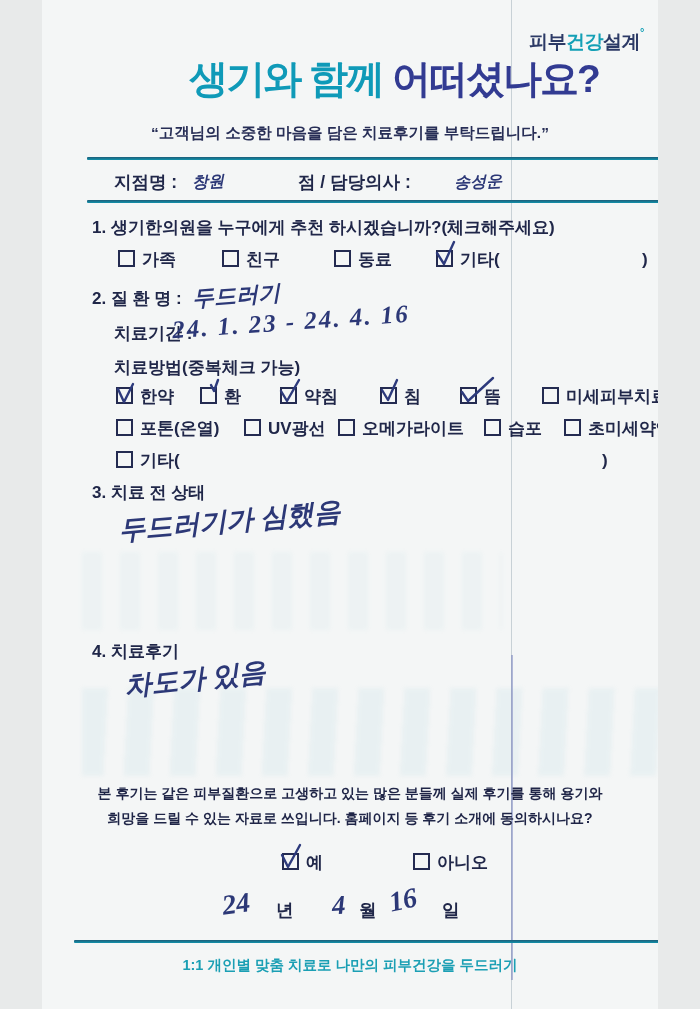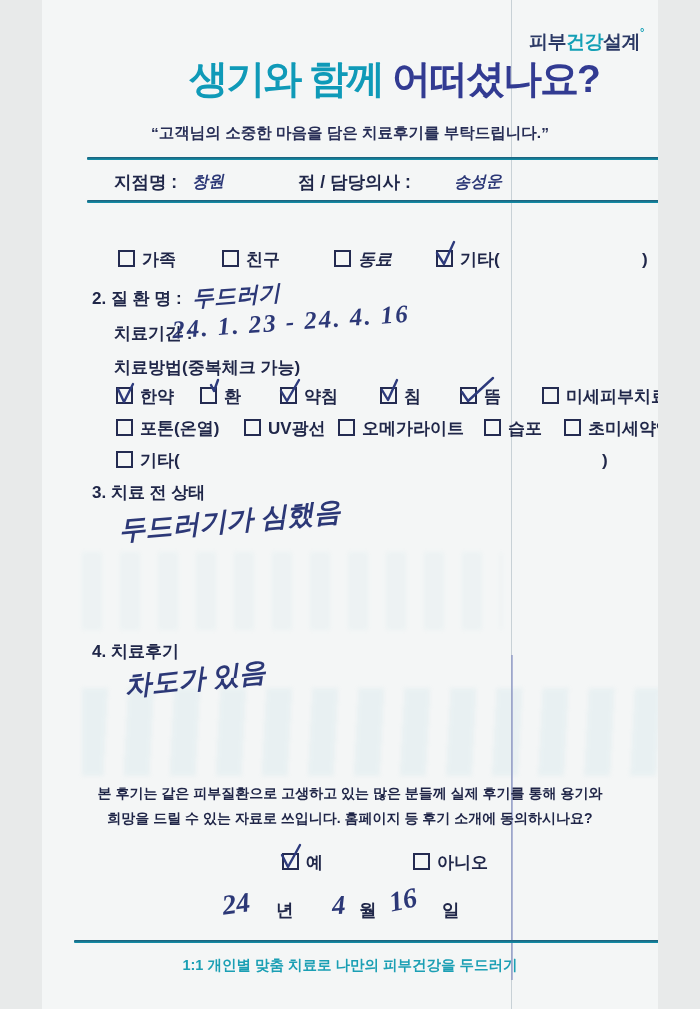--- a/index.html
+++ b/index.html
@@ -73,28 +73,29 @@
 
   <div class="abs hr hr1"></div>
 
   <div class="abs lbl big" style="top:170px;left:72px;">지점명 :</div>
   <div class="abs hand" style="top:172px;left:150px;font-size:16px;transform:rotate(-3deg);">창원</div>
   <div class="abs lbl big" style="top:170px;left:256px;">점 /  담당의사 :</div>
   <div class="abs hand" style="top:172px;left:412px;font-size:16px;transform:rotate(-2deg);">송성운</div>
 
   <div class="abs hr hr2"></div>
 
+  <div class="abs lbl" style="top:216px;left:50px;">1. 생기한의원을 누구에게 추천 하시겠습니까?(체크해주세요)</div>
   <div class="abs" style="top:248px;left:0;width:700px;height:30px;">
     <div class="opt" style="left:76px;">
       <span class="box"></span><span class="olbl">가족</span>
     </div>
     <div class="opt" style="left:180px;">
       <span class="box"></span><span class="olbl">친구</span>
     </div>
-    <div class="opt" style="left:292px;font-style:italic;">
+    <div class="opt" style="left:292px;">
       <span class="box"></span><span class="olbl">동료</span>
     </div>
     <div class="opt" style="left:394px;">
       <span class="box">
         <svg class="chk" viewBox="0 0 23 27">
             <path d="M3 13 L10 24 L20 2"></path>
           </svg>
       </span><span class="olbl">기타(</span>
     </div>
     <span class="suffix" style="left:600px;top:2px;">)</span>

